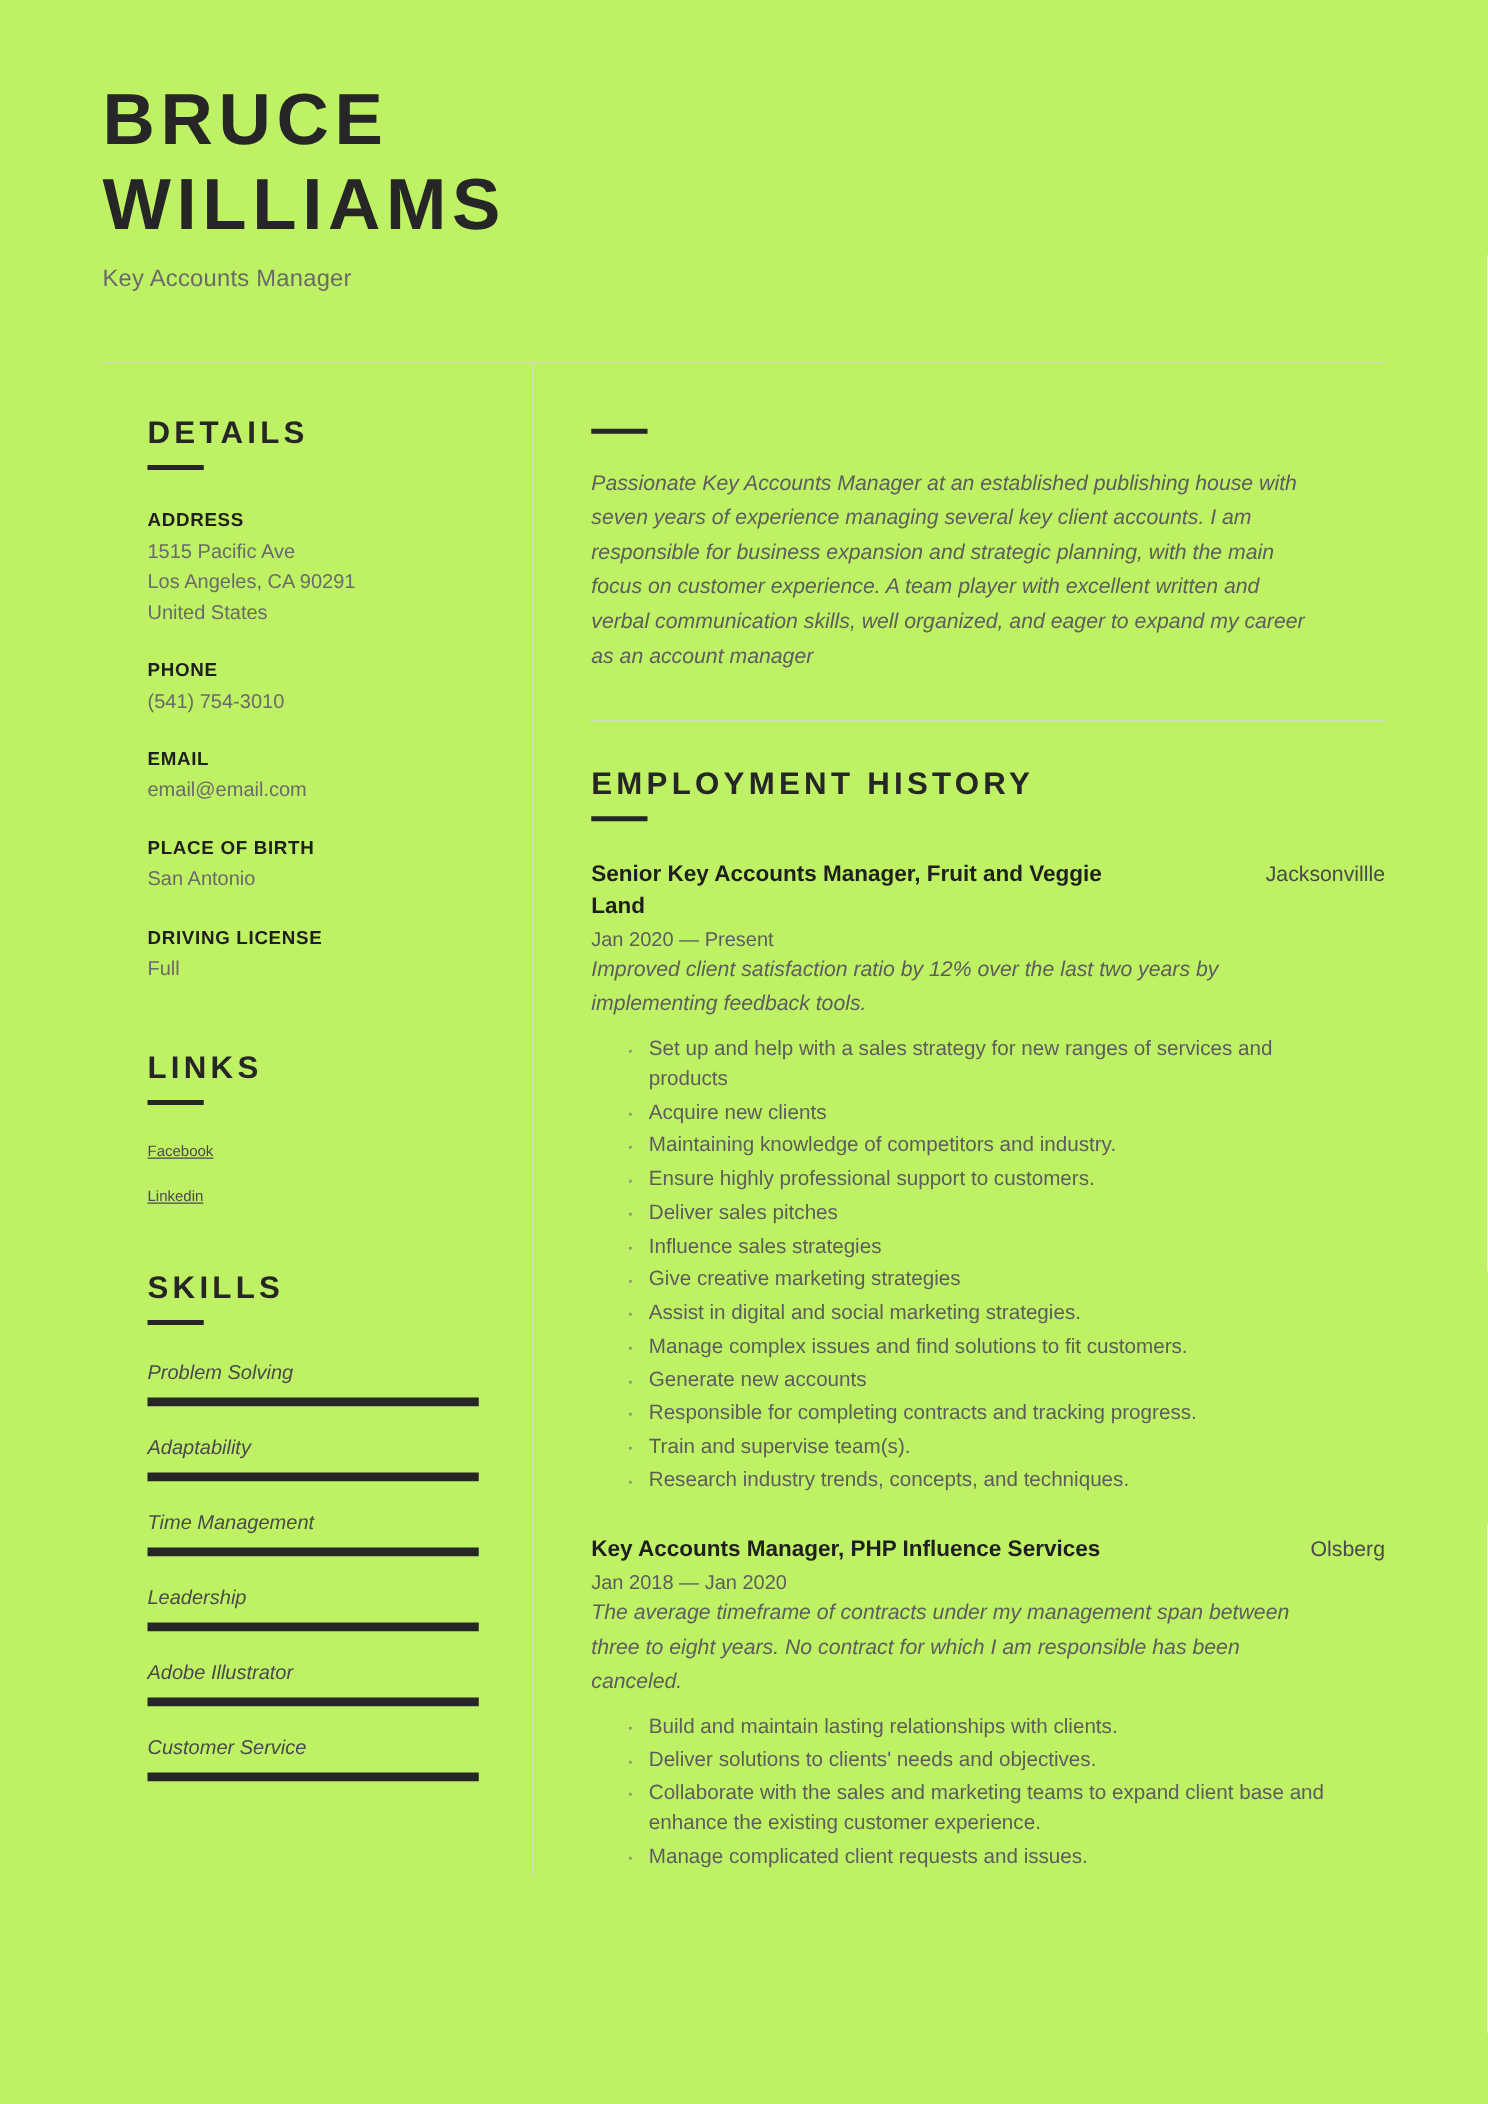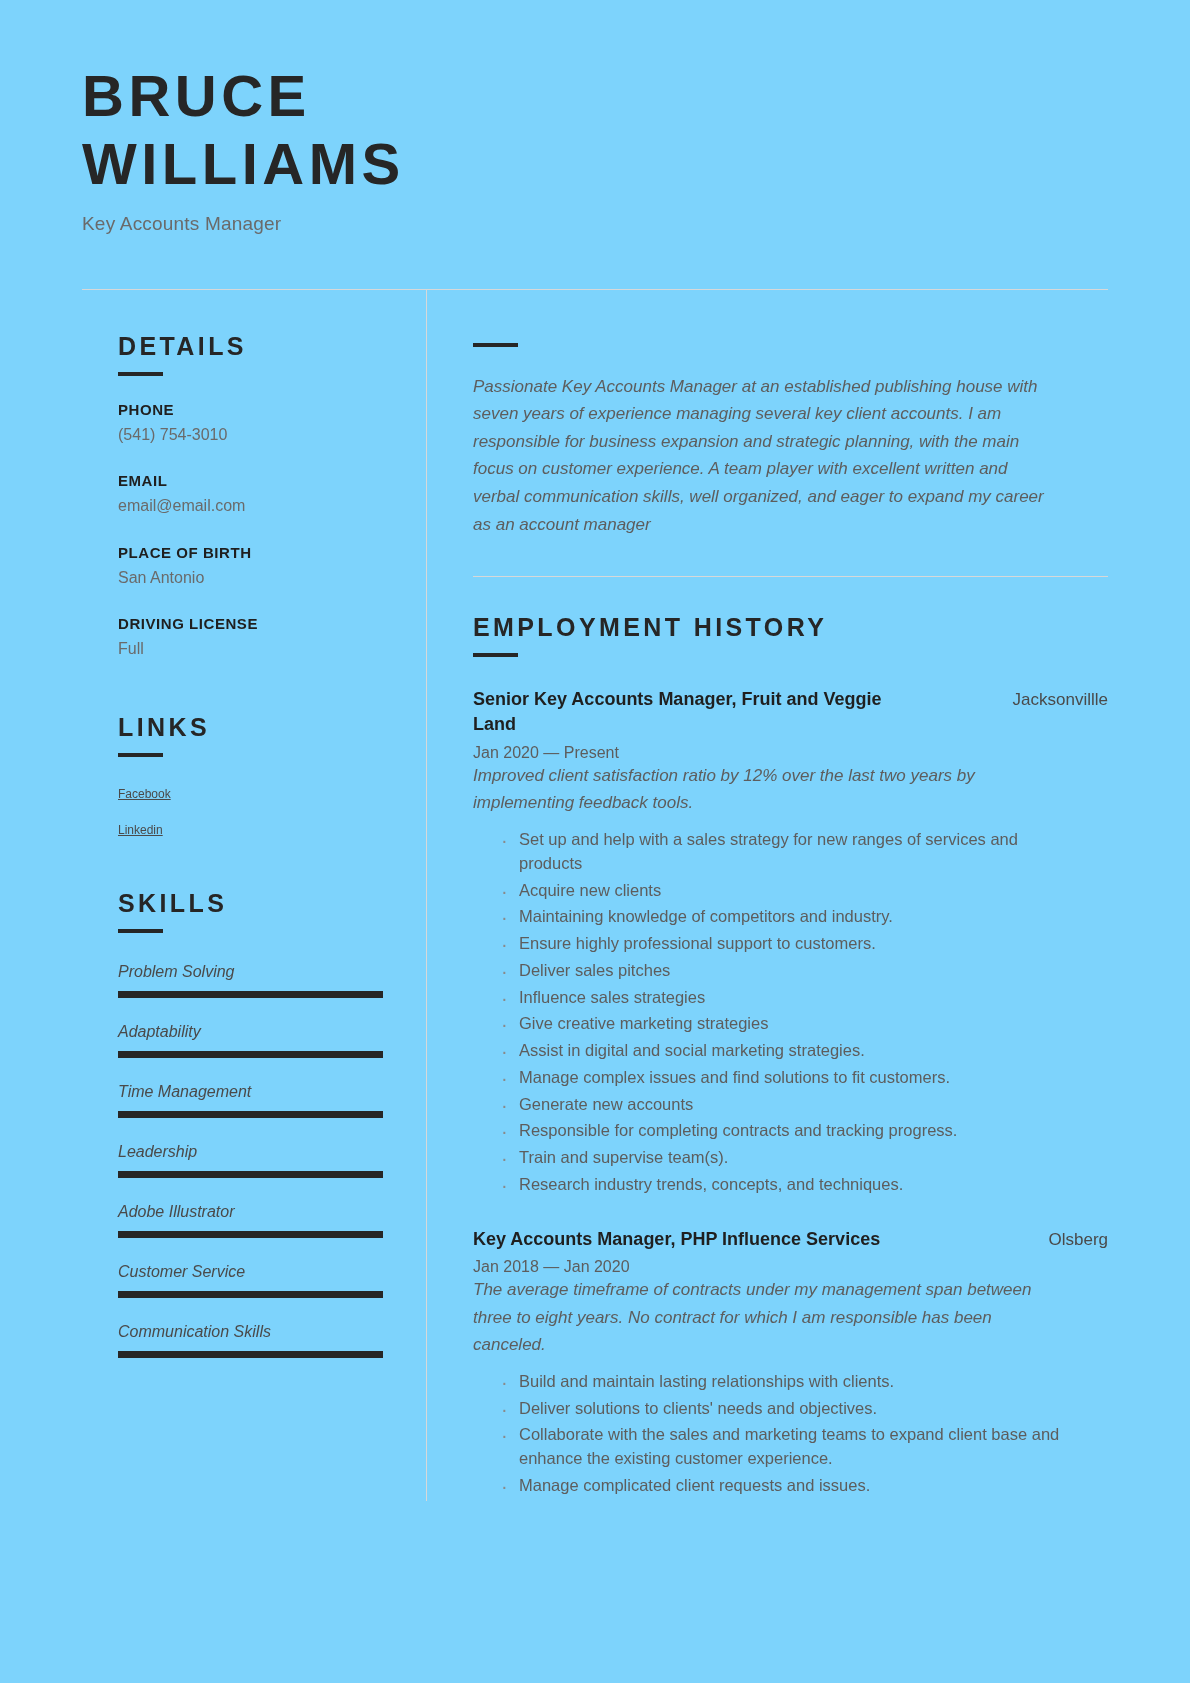--- a/index.html
+++ b/index.html
@@ -12,21 +12,21 @@
   body {
     font-family: "Liberation Sans", sans-serif;
     color: #3c3c3c;
     -webkit-font-smoothing: antialiased;
   }
 
   .page {
     position: relative;
     width: 1190px;
     min-height: 1683px;
-    background: #7dd3fc;
+    background: #bef264;
     padding: 62px 82px 0 82px;
   }
 
   
   .header { padding-bottom: 8px; }
 
   .name-line {
     font-size: 58px;
     font-weight: 700;
     letter-spacing: 4.5px;
@@ -238,20 +238,26 @@
   <div class="top-rule"></div>
 
   <div class="body-cols">
 
     <div class="col-left">
 
       <div class="section">
         <div class="section-title">DETAILS</div>
         <div class="title-underline"></div>
 
+        <div class="detail-block details-first">
+          <div class="detail-label">ADDRESS</div>
+          <div class="detail-value">1515 Pacific Ave</div>
+          <div class="detail-value">Los Angeles, CA 90291</div>
+          <div class="detail-value">United States</div>
+        </div>
 
         <div class="detail-block">
           <div class="detail-label">PHONE</div>
           <div class="detail-value">(541) 754-3010</div>
         </div>
 
         <div class="detail-block">
           <div class="detail-label">EMAIL</div>
           <div class="detail-value">email@email.com</div>
         </div>
@@ -303,26 +309,20 @@
               </div>
             </div>
             <div class="skill">
               <div class="skill-name">Adobe Illustrator</div>
               <div class="skill-track">
                 <div class="skill-fill" style="width: 100%;"></div>
               </div>
             </div>
             <div class="skill">
               <div class="skill-name">Customer Service</div>
-              <div class="skill-track">
-                <div class="skill-fill" style="width: 100%;"></div>
-              </div>
-            </div>
-            <div class="skill">
-              <div class="skill-name">Communication Skills</div>
               <div class="skill-track">
                 <div class="skill-fill" style="width: 100%;"></div>
               </div>
             </div>
           </div>
       </div>
 
     </div>
 
     <div class="divider-v"></div>

